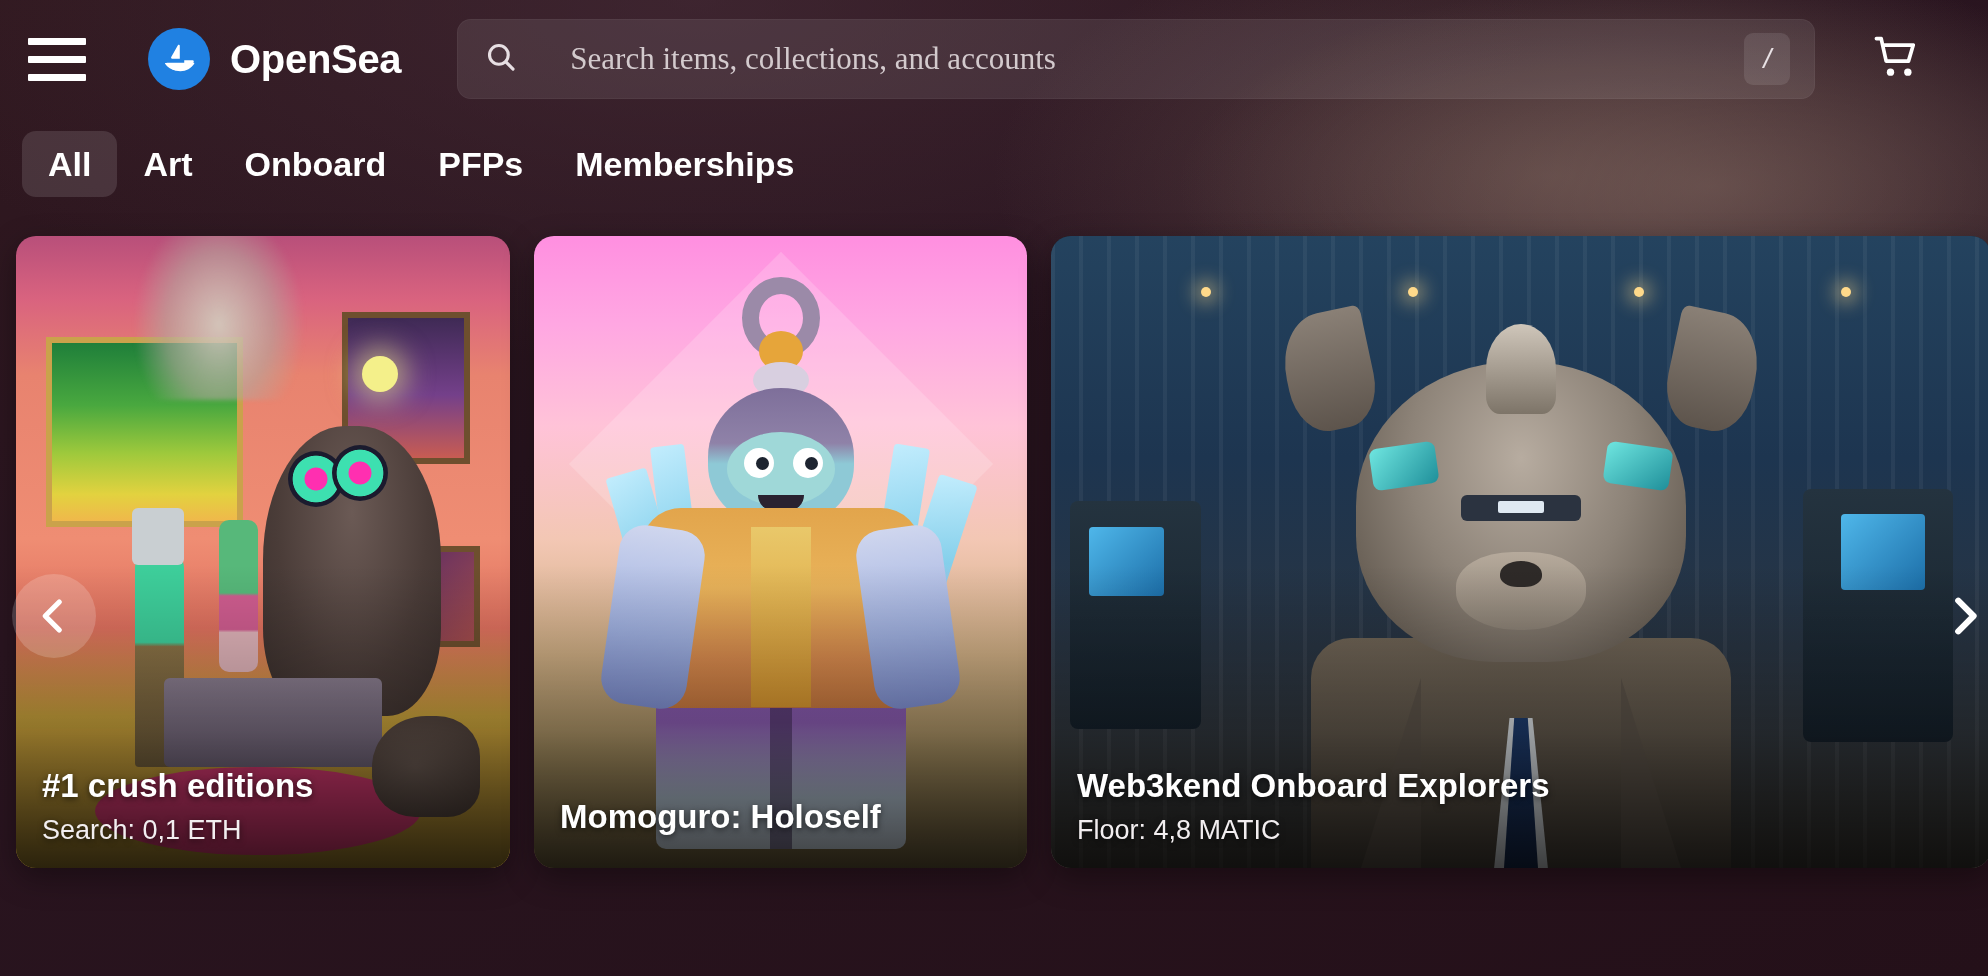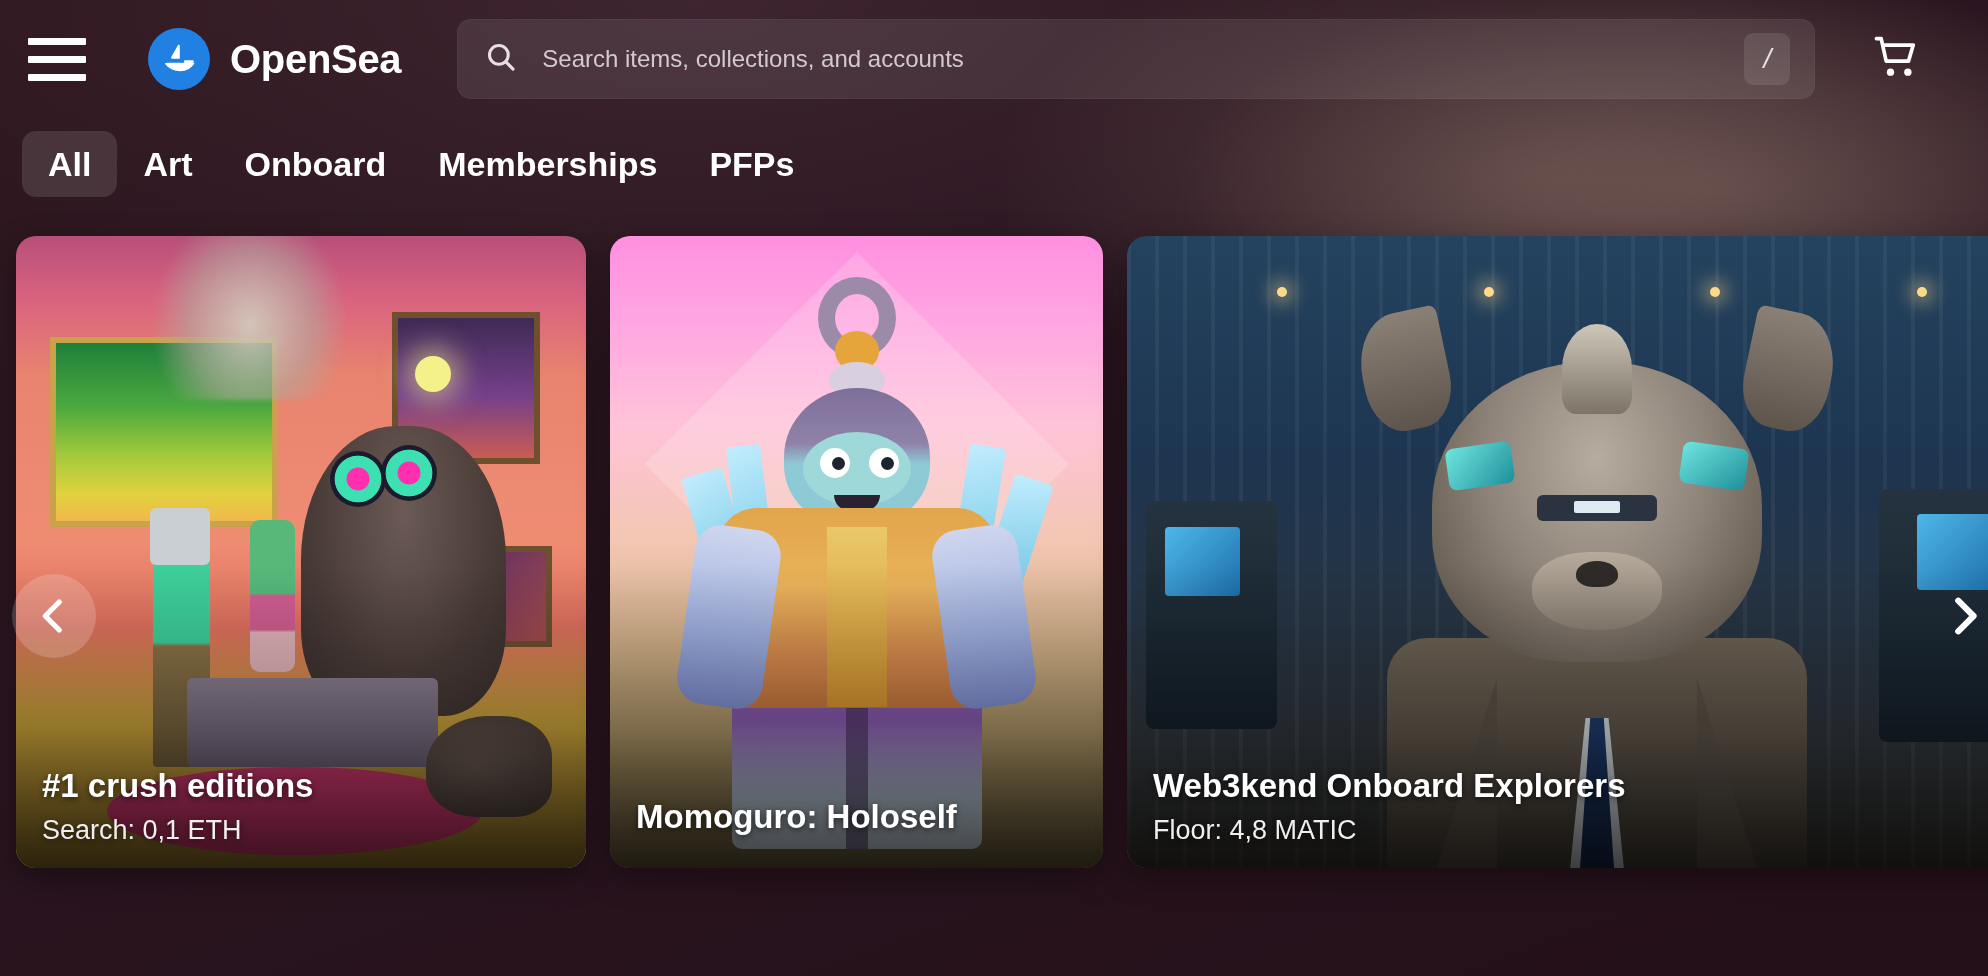--- a/index.html
+++ b/index.html
@@ -45,21 +45,21 @@
   .search {
     position:relative; margin-left:56px; height:80px; flex:1 1 auto; max-width:1358px;
     background:rgba(255,255,255,.085); border-radius:14px;
     display:flex; align-items:center; padding:0 24px 0 26px;
     border:1px solid rgba(255,255,255,.04);
     cursor:text;
   }
   .search .mag { flex:none; margin-right:24px; opacity:.95; }
   .search-input {
     flex:1 1 auto; background:transparent; border:0; outline:none;
-    font-family:Liberation Sans, sans-serif; font-size:24px; color:#fff;
+    font-family:Liberation Serif, serif; font-size:31px; color:#fff;margin-left:28px;
   }
   .search-input::placeholder { color:#dfd7da; opacity:.92; }
   .slash-key {
     flex:none; width:46px; height:52px; border-radius:9px;
     background:rgba(255,255,255,.10);
     display:flex; align-items:center; justify-content:center;
     font-size:28px; color:#e9e2e5; font-style:italic;
   }
   .cart { margin-left:56px; margin-right:8px; flex:none; cursor:pointer; }
 
@@ -72,21 +72,21 @@
     font-size:34px; font-weight:700; color:#fff; padding:16px 26px;
     border-radius:14px; cursor:pointer; white-space:nowrap; line-height:1;
   }
   .tab.active { background:rgba(255,255,255,.12);margin-left:8px; }
 
   
   .carousel { position:relative; z-index:2; margin-top:26px; height:760px; }
   .track { display:flex; gap:24px; padding:0 16px; }
 
   .card {
-    position:relative; width:570px; height:632px; border-radius:20px;
+    position:relative; width:494px; height:632px; border-radius:20px;
     overflow:hidden; flex:none; cursor:pointer;
     box-shadow:0 10px 30px rgba(0,0,0,.35);
   }
   .card.wide { width:493px; }
   .card .art { position:absolute; inset:0; }
   .card .shade {
     position:absolute; left:0; right:0; bottom:0; height:48%;
     background:linear-gradient(to top, rgba(0,0,0,.72) 0%, rgba(0,0,0,.28) 45%, rgba(0,0,0,0) 100%);
   }
   .card .meta { position:absolute; left:26px; right:20px; bottom:22px; }
@@ -273,22 +273,22 @@
         <circle cx="9" cy="19" r="1.7" fill="#fff" stroke="none"></circle>
         <circle cx="17" cy="19" r="1.7" fill="#fff" stroke="none"></circle>
       </svg>
     </div>
   </div>
 
   <div class="tabs">
     <div class="tab active">All</div>
     <div class="tab">Art</div>
     <div class="tab">Onboard</div>
+    <div class="tab">PFPs</div>
     <div class="tab">Memberships</div>
-    <div class="tab">PFPs</div>
   </div>
 
   <div class="carousel">
 
     <div class="nav-arrow left">
       <svg width="42" height="42" viewBox="0 0 24 24" fill="none" stroke="#fff" stroke-width="3" stroke-linecap="round" stroke-linejoin="round">
         <polyline points="15,4 7,12 15,20"></polyline>
       </svg>
     </div>
 

